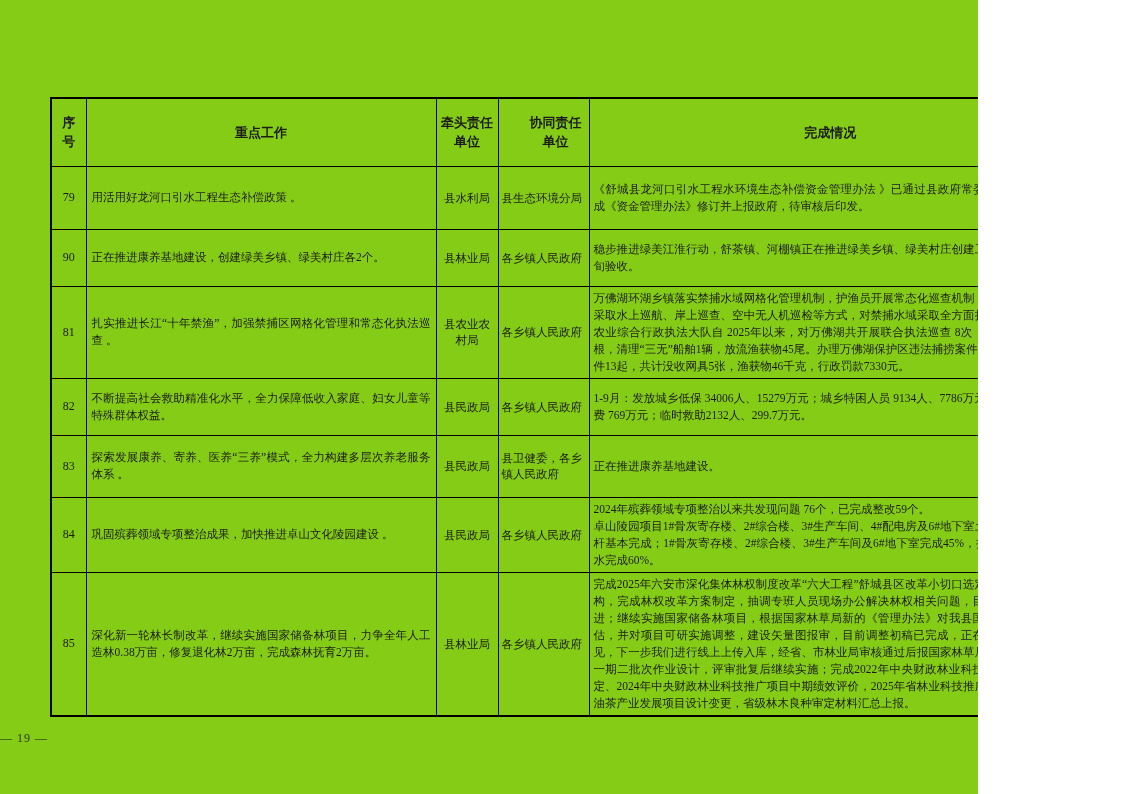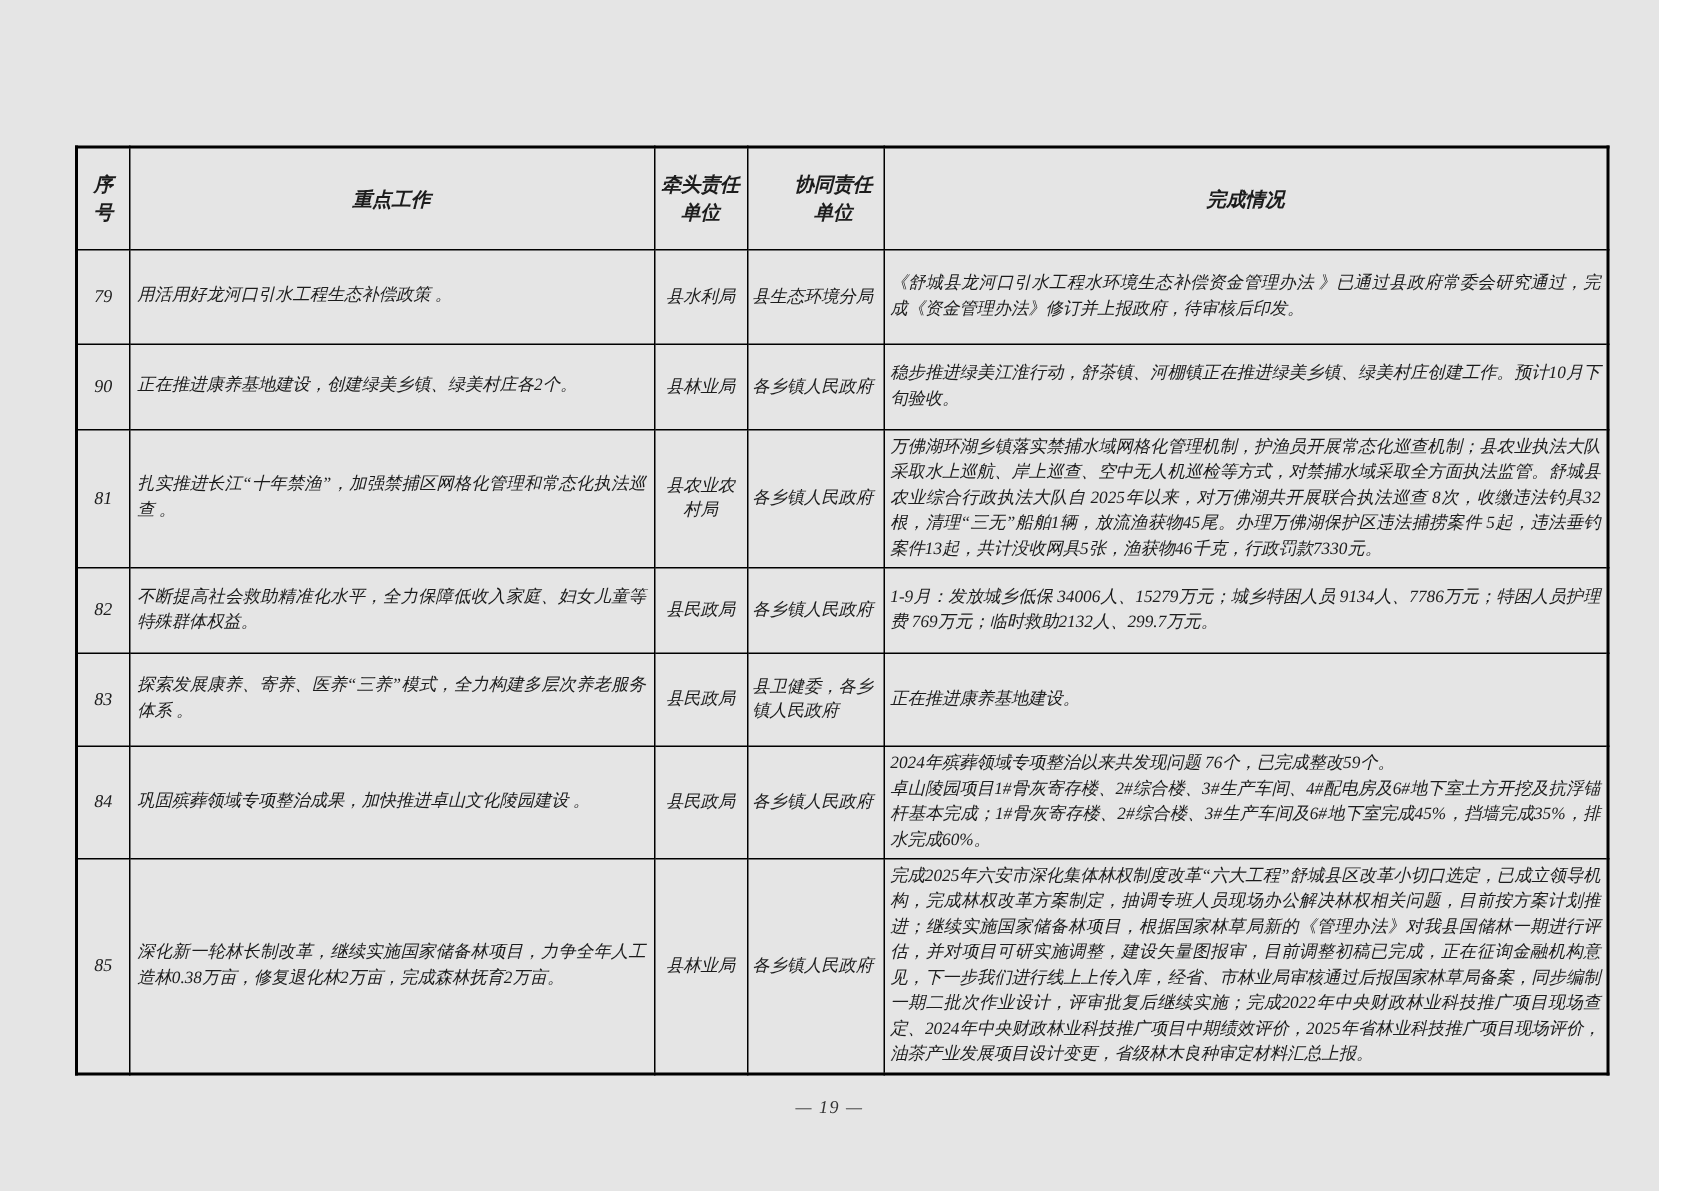--- a/index.html
+++ b/index.html
@@ -4,24 +4,23 @@
 <style>
   * { margin: 0; padding: 0; box-sizing: border-box; }
   html, body {
     width: 1122px; height: 794px;
     background: #ffffff;
     font-family: "Liberation Serif", "DejaVu Serif", serif;
     color: #1c1c1c;
   }
   .page {
     position: relative;
-    width: 1106px; height: 794px;
-    background: #e5e5e5;
+    width: 978px; height: 794px;
+    background: #84cc16;
     overflow: hidden;
-    font-style: italic;
   }
   table.report {
     position: absolute;
     left: 50px; top: 97px;
     width: 1023px;
     border-collapse: collapse;
     table-layout: fixed;
   }
   table.report th, table.report td {
     border: 1px solid #000000;
@@ -48,21 +47,21 @@
   tr.r80 { height: 57px; }
   tr.r81 { height: 86px; }
   tr.r82 { height: 57px; padding-left: 29px; }
   tr.r83 { height: 62px; }
   tr.r84 { height: 68px; }
   tr.r85 { height: 137px; }
   .footer {
     position: absolute;
     left: 0; right: 0;
     top: 731px;
-    text-align: center;
+    text-align: left;
     font-size: 12px;
     color: #333333;
     letter-spacing: 1px;
   }
 </style>
 </head>
 <body>
 
 <div class="page">
   <table class="report">

